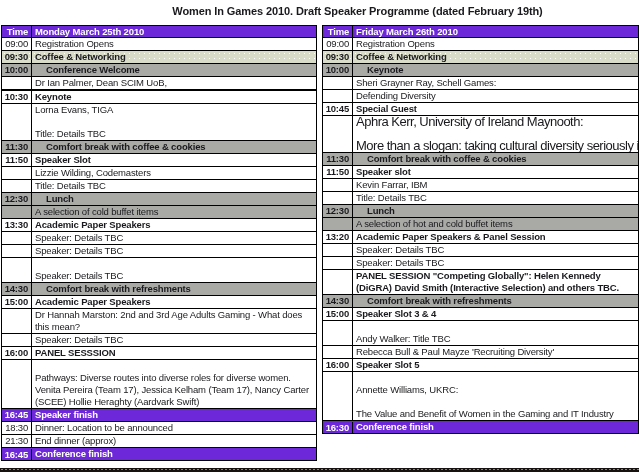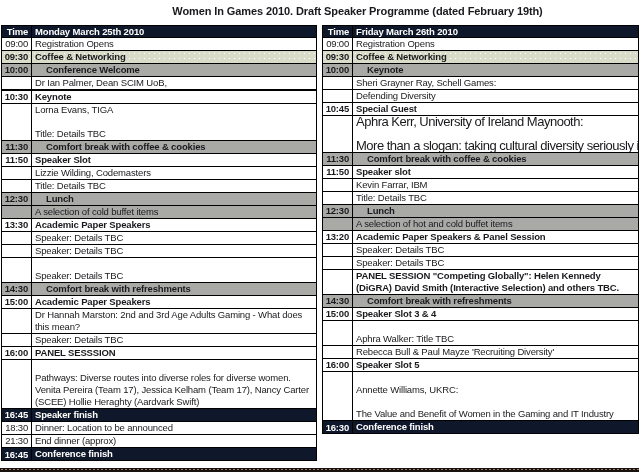--- a/index.html
+++ b/index.html
@@ -30,21 +30,21 @@
   .head .time, .head .content { font-weight: bold; }
   .r-bold { font-weight: bold; }
   .r-gray { background: var(--gray, #a9aaa6); font-weight: bold; gap: 11px; }
   .r-grayplain { background: var(--gray, #a9aaa6); }
   .r-green {
     background-color: var(--green, #d9dcc8);
     background-image: radial-gradient(circle, #ffffff 0.8px, rgba(255,255,255,0) 1px);
     background-size: 5px 5px;
     font-weight: bold;
   }
-  .r-black { background: #0f172a; color: #fff; font-weight: bold; }
+  .r-black { background: #6d28d9; color: #fff; font-weight: bold; }
   .r-black .time { border-right-color: #000; }
   .fit .content { overflow: hidden; }
   .fit .line { white-space: nowrap; font-size: 13px; letter-spacing: -0.5px; }
   .bottom-edge {
     position: absolute; left: 0; top: 468px; width: 639px; height: 4px;
     background-color: #17120f;
     background-image: radial-gradient(circle, #9c7a66 0.6px, rgba(0,0,0,0) 0.8px);
     background-size: 4px 3px;
   }
 </style>
@@ -341,21 +341,21 @@
       <div class="row r-bold">
         <div class="time">15:00</div>
         <div class="content">
           <div class="line">Speaker Slot 3 &amp; 4</div>
         </div>
       </div>
       <div class="row r-normal">
         <div class="time"></div>
         <div class="content">
           <div class="line"></div>
-          <div class="line">Aphra Walker: Title TBC</div>
+          <div class="line">Andy Walker: Title TBC</div>
         </div>
       </div>
       <div class="row r-normal">
         <div class="time"></div>
         <div class="content">
           <div class="line">Rebecca Bull &amp; Paul Mayze 'Recruiting Diversity'</div>
         </div>
       </div>
       <div class="row r-bold">
         <div class="time">16:00</div>

